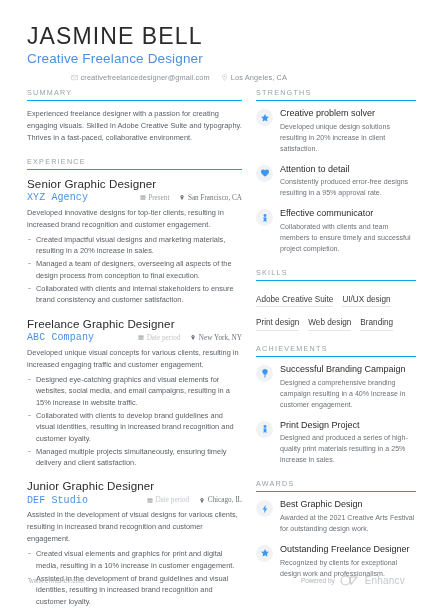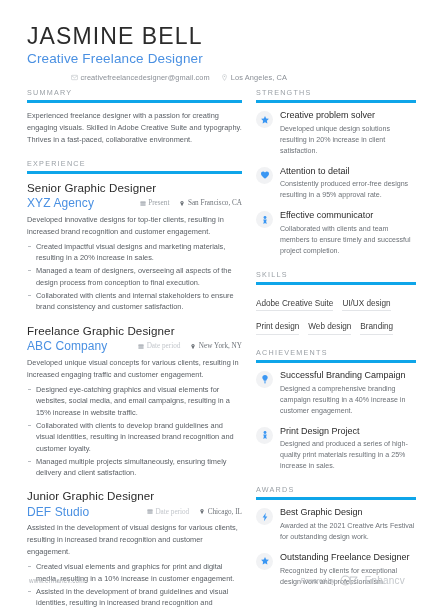--- a/index.html
+++ b/index.html
@@ -32,29 +32,29 @@
   .cicon { display:inline-block; width:7px; height:7px; flex:0 0 auto; opacity:.55; }
 
   
   .col-left { position:absolute; left:27px; top:88px; width:215px; }
   .col-right { position:absolute; left:256px; top:88px; width:160px; }
 
   .sec { margin-bottom: 13px; }
   .sec-title {
     font-size: 7.2px; letter-spacing: 1.25px; color:#9aa0a6;
     text-transform: uppercase; padding-bottom: 3px;
-    border-bottom: 3px solid #0ea5e9;
+    border-bottom: 1px solid #0ea5e9;
     margin-bottom: 7px;
   }
   .para { font-size: 7.4px; line-height: 1.62; color:#5b6066; }
 
   .job { margin-bottom: 11px; }
   .job-title { font-size: 11.6px; color:#2b2b2b; font-weight:400; letter-spacing:.1px; }
   .job-meta { display:flex; align-items:center; margin-top:2.5px; margin-bottom:3.5px; }
-  .company { font-size: 12px; color:#4a90e2; flex: 1 1 auto; letter-spacing:.1px;}
+  .company { font-size: 10px; color:#4a90e2; flex: 1 1 auto; letter-spacing:.1px;font-family:Liberation Mono, monospace;}
   .meta-bit { display:flex; align-items:center; gap:2.5px; font-size:7.2px; color:#9aa0a6; margin-left:10px;font-family:Liberation Serif, serif; }
   .meta-bit.dim { color:#c2c6cb; }
   .meta-bit.loc { color:#6d7278; }
   .micon { width:6px; height:7px; display:inline-block; flex:0 0 auto; }
 
   ul.bl { list-style:none; margin-top:3px; }
   ul.bl li {
     position:relative; padding-left:9px; font-size:7.4px;
     line-height:1.55; color:#5b6066; margin-bottom:1.5px;
   }

